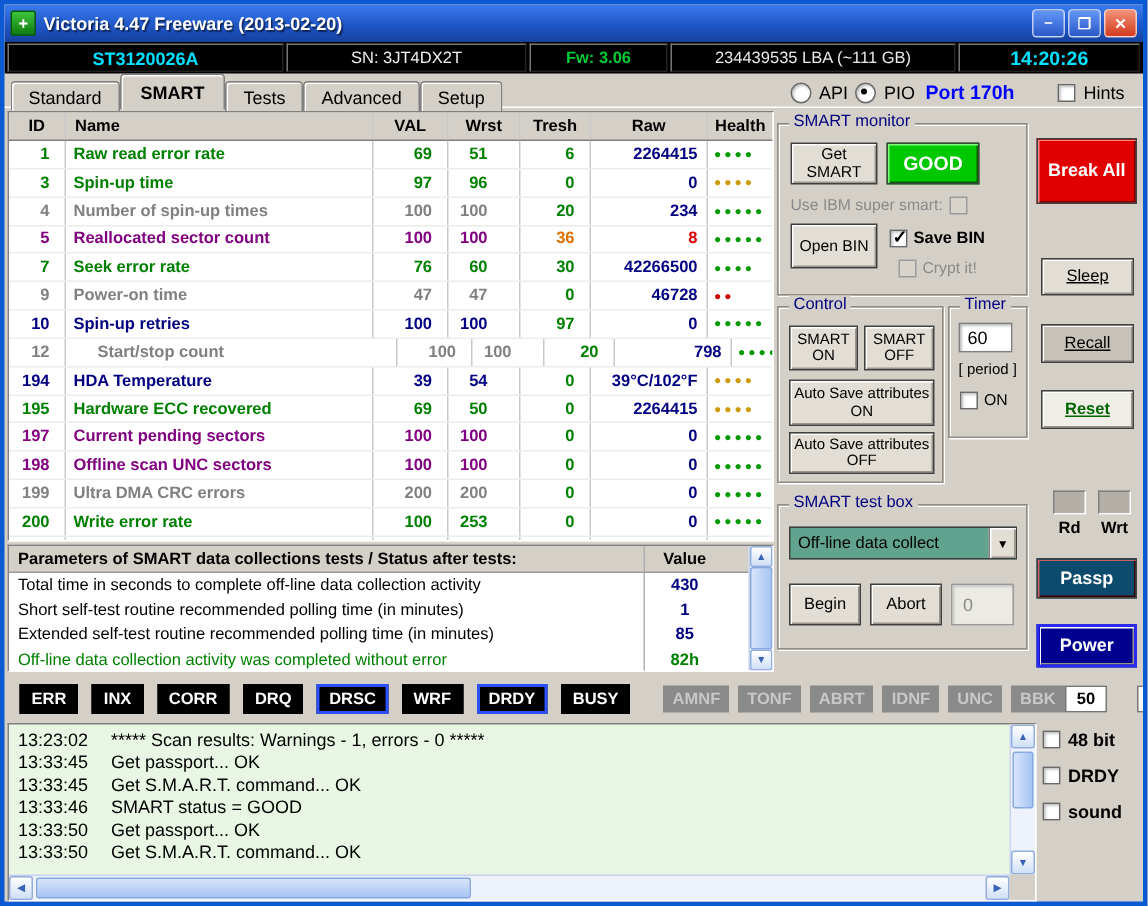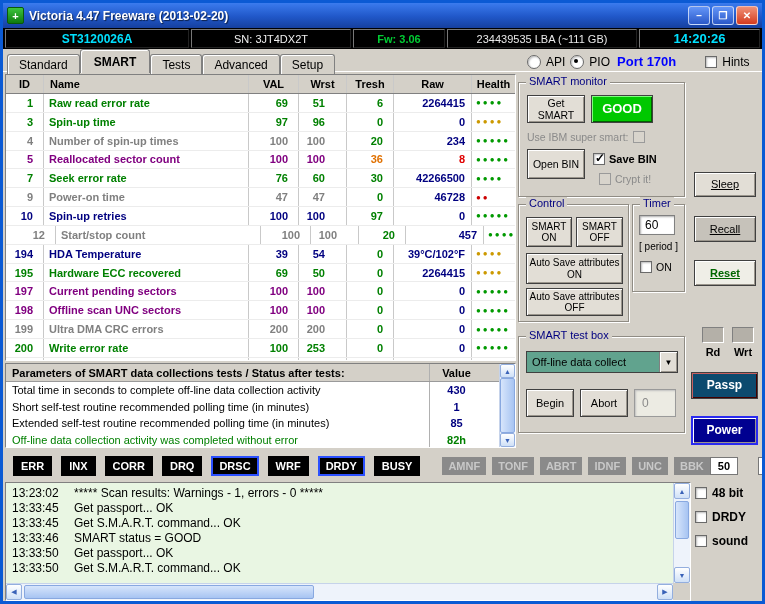--- a/index.html
+++ b/index.html
@@ -234,26 +234,26 @@
         <div class="trow">
           <div class="tc c-id" style="color: rgb(0, 0, 128);">10</div>
           <div class="tc c-name" style="color: rgb(0, 0, 128);">Spin-up retries</div>
           <div class="tc c-val" style="color: rgb(0, 0, 128);">100</div>
           <div class="tc c-wrst" style="color: rgb(0, 0, 128);">100</div>
           <div class="tc c-tresh" style="color: rgb(0, 128, 0);">97</div>
           <div class="tc c-raw" style="color: rgb(0, 0, 128);">0</div>
           <div class="tc c-health" style="color: rgb(0, 153, 0);">●●●●●</div>
         </div>
         <div class="trow">
-          <div class="tc c-id" style="color: rgb(128, 128, 128); margin-left: 12px;">12</div>
-          <div class="tc c-name" style="color: rgb(128, 128, 128);">Start/stop count</div>
+          <div class="tc c-id" style="color: rgb(128, 128, 128);">12</div>
+          <div class="tc c-name" style="color: rgb(128, 128, 128); margin-left: 16px;">Start/stop count</div>
           <div class="tc c-val" style="color: rgb(128, 128, 128);">100</div>
           <div class="tc c-wrst" style="color: rgb(128, 128, 128);">100</div>
           <div class="tc c-tresh" style="color: rgb(0, 128, 0);">20</div>
-          <div class="tc c-raw" style="color: rgb(0, 0, 128);">457</div>
+          <div class="tc c-raw" style="color: rgb(0, 0, 128);">798</div>
           <div class="tc c-health" style="color: rgb(0, 153, 0);">●●●●●</div>
         </div>
         <div class="trow">
           <div class="tc c-id" style="color: rgb(0, 0, 128);">194</div>
           <div class="tc c-name" style="color: rgb(0, 0, 128);">HDA Temperature</div>
           <div class="tc c-val" style="color: rgb(0, 0, 128);">39</div>
           <div class="tc c-wrst" style="color: rgb(0, 0, 128);">54</div>
           <div class="tc c-tresh" style="color: rgb(0, 128, 0);">0</div>
           <div class="tc c-raw" style="color: rgb(0, 0, 128);">39°C/102°F</div>
           <div class="tc c-health" style="color: rgb(204, 153, 0);">●●●●</div>
@@ -386,20 +386,21 @@
     <span class="glabel">SMART test box</span>
     <div class="combo">
       <span class="ctxt">Off-line data collect</span>
       <span class="carrow">▼</span>
     </div>
     <div class="btn b-begin">Begin</div>
     <div class="btn b-abort">Abort</div>
     <div class="f-zero">0</div>
   </div>
 
+  <div class="btn b-break">Break All</div>
   <div class="btn b-sleep">Sleep</div>
   <div class="btn b-recall">Recall</div>
   <div class="btn b-reset">Reset</div>
   <div class="led" style="left:699px;top:324px;"></div>
   <div class="led" style="left:729px;top:324px;"></div>
   <div class="ledlabel" style="left:698px;top:343px;">Rd</div>
   <div class="ledlabel" style="left:728px;top:343px;">Wrt</div>
   <div class="btn b-passp">Passp</div>
   <div class="btn b-power">Power</div>
 

